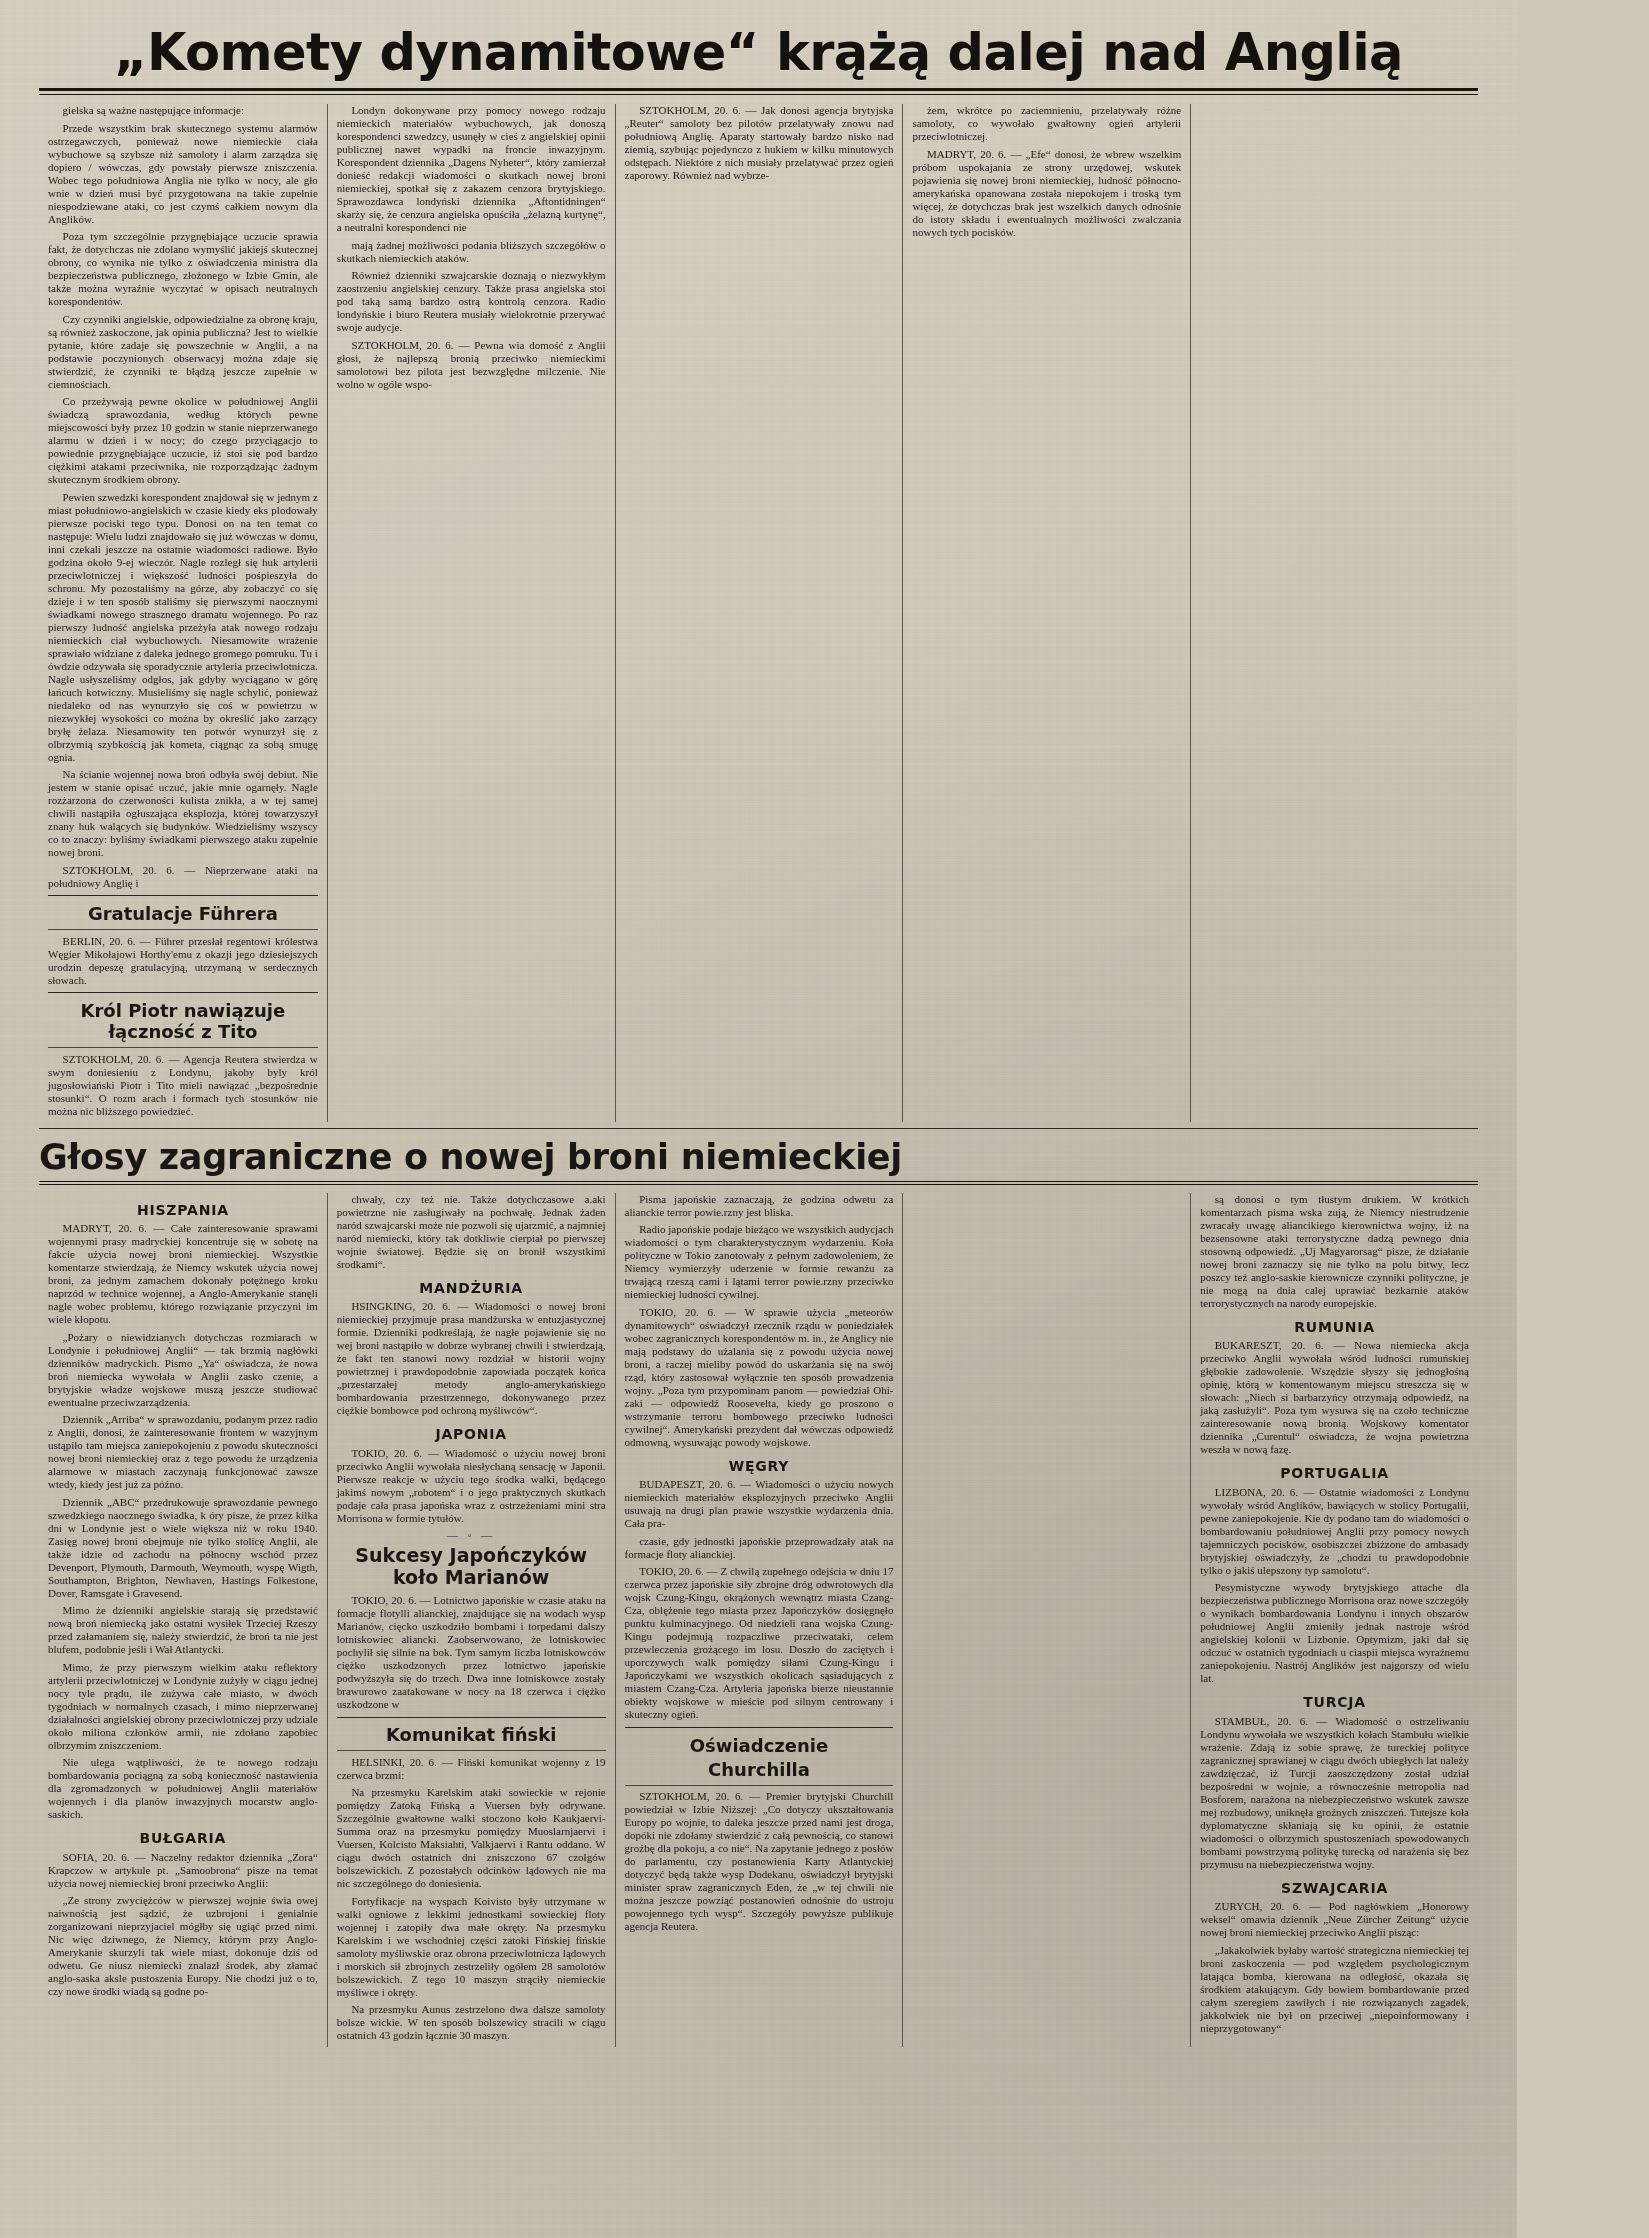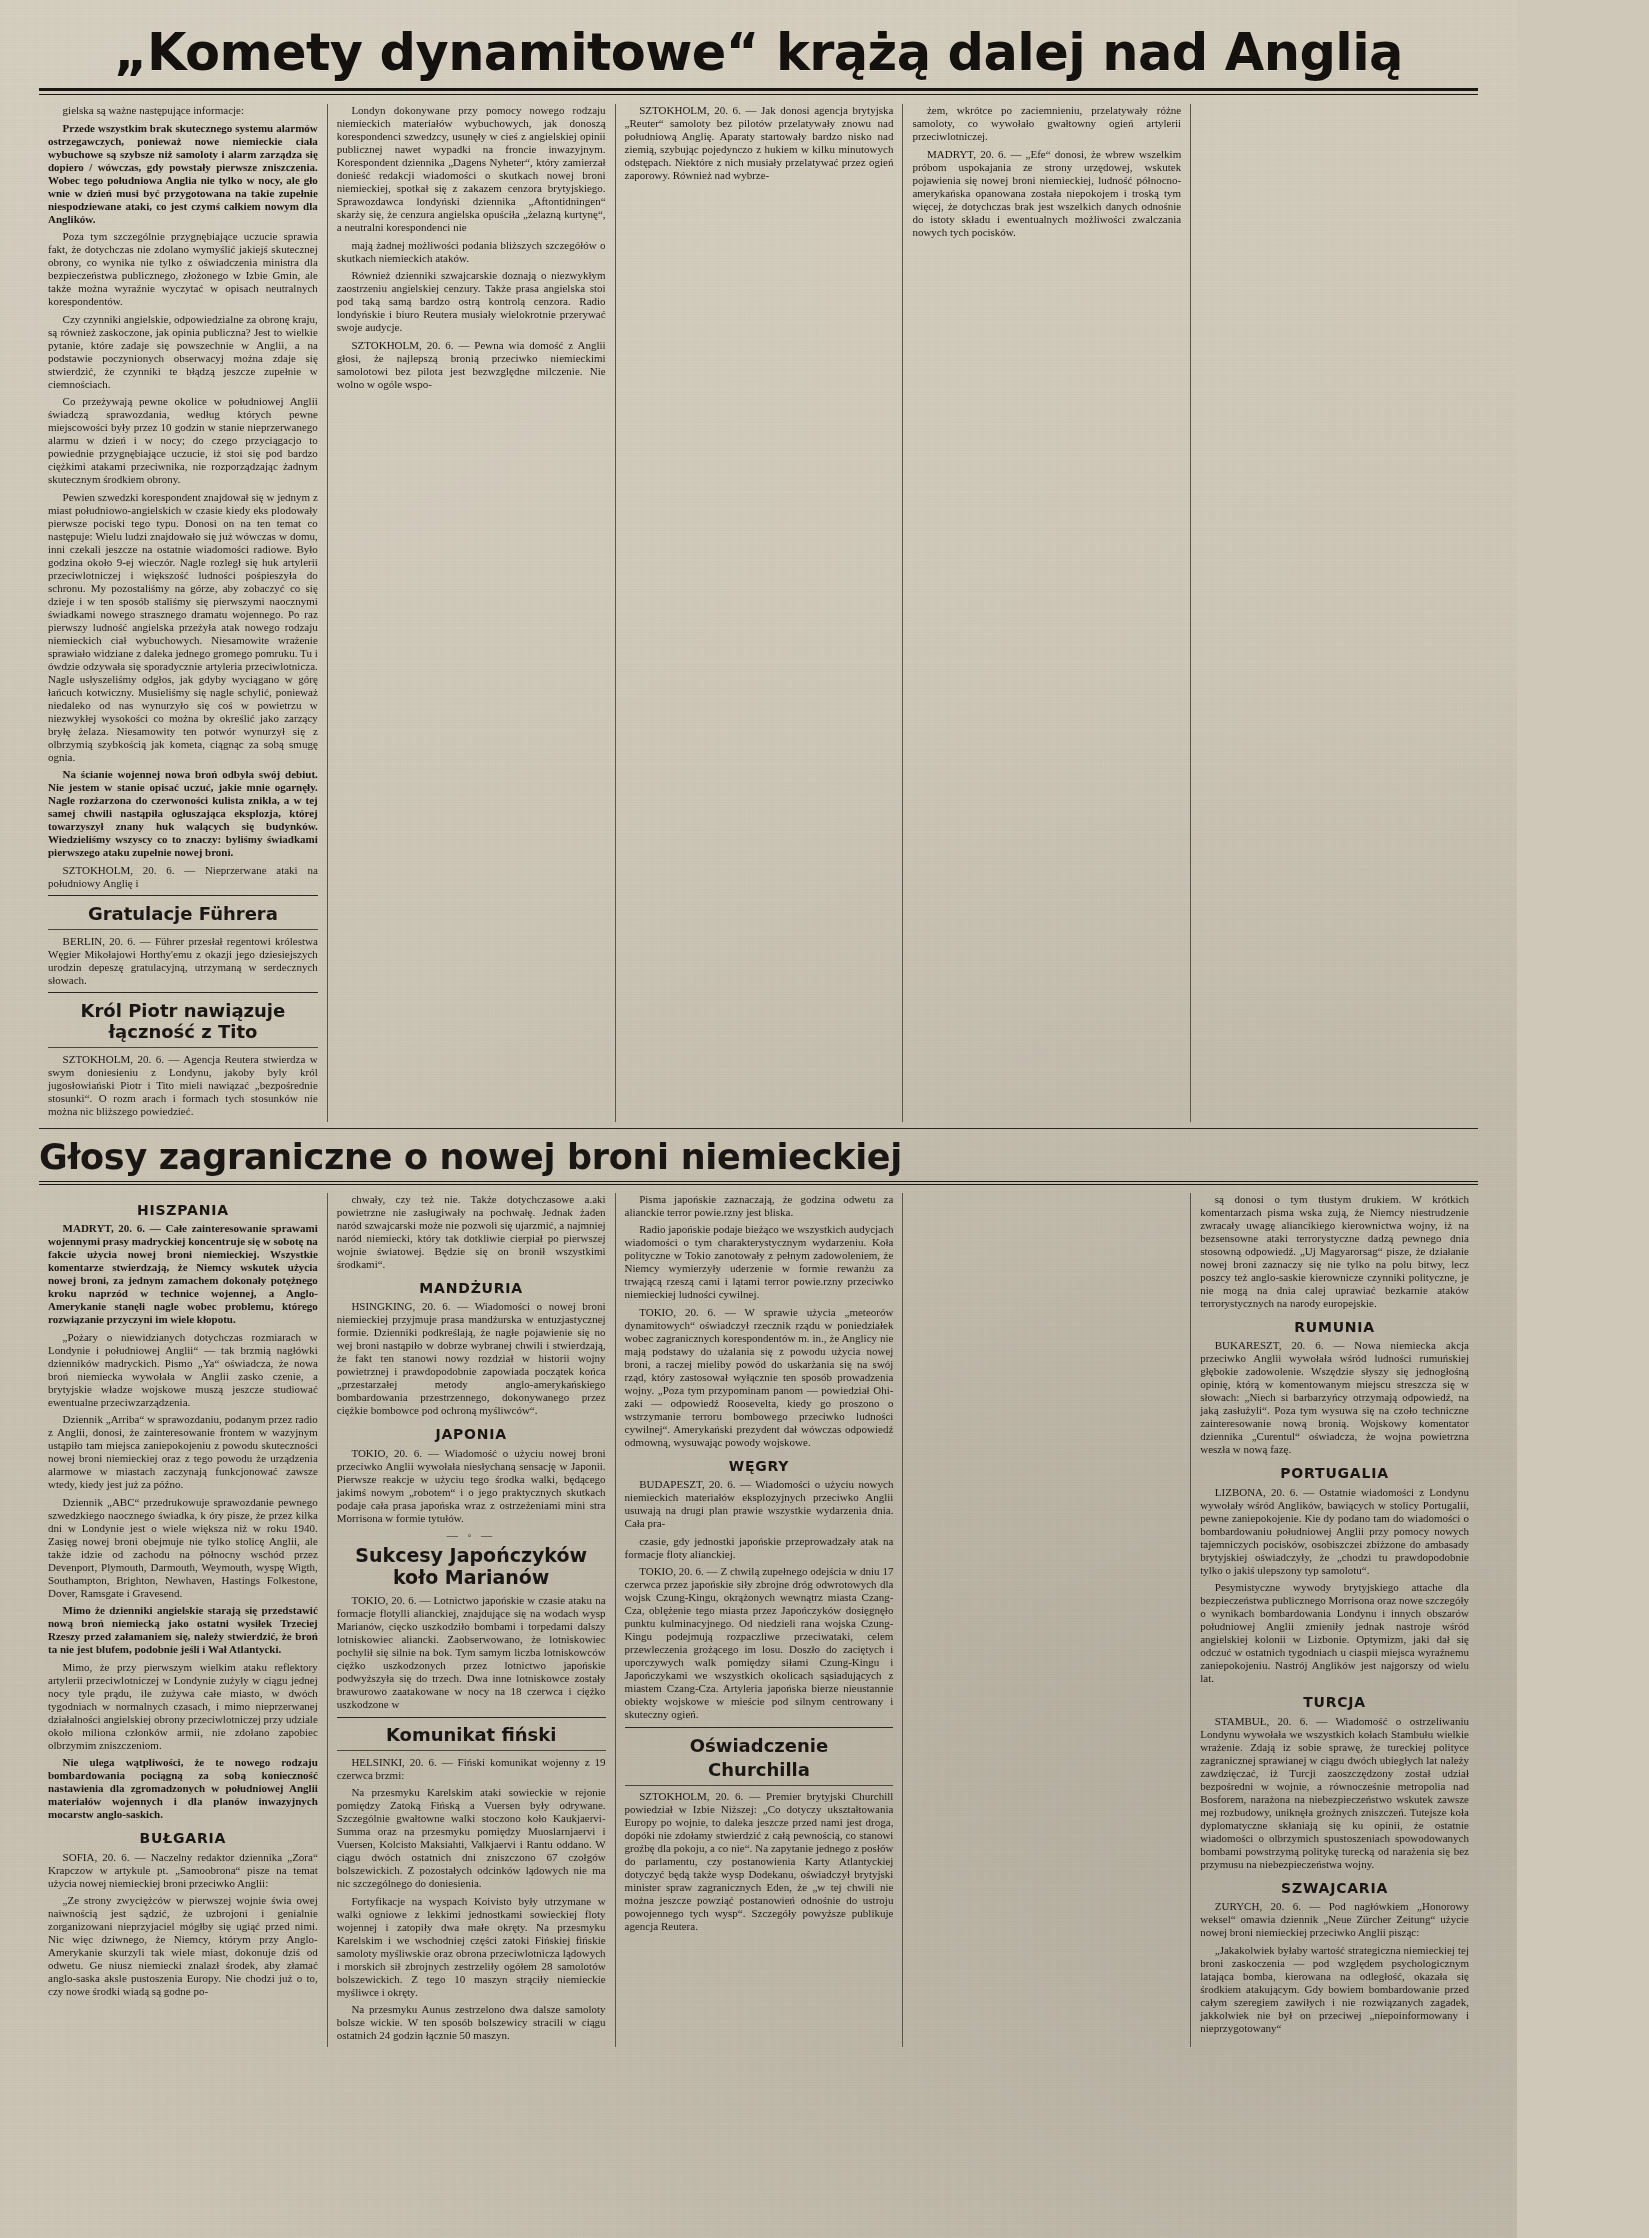--- a/index.html
+++ b/index.html
@@ -40,21 +40,21 @@
     color:#14110e;
     text-shadow:0 0.6px 0 rgba(255,255,255,.25);
   }
   .rule-heavy{border-top:3.4px solid #1a1713;border-bottom:1.1px solid #1a1713;height:2.8px;margin:0 0 9px 0;}
   .rule-thin{border-top:1.1px solid #2a2520;margin:5.6px 0;}
   .rule-hair{border-top:0.6px solid #4a443c;margin:4.5px 0;}
 
   
   p{margin:0 0 4.5px 0;text-align:justify;text-indent:14.6px;
     font-size:11px;line-height:13px;hyphens:auto;}
-  .bold{font-weight:bold;}
+  .bold{font-weight:normal;}
   h2.sec{
     font-family:"DejaVu Sans", sans-serif;
     font-weight:bold;text-align:center;
     font-size:32px;line-height:1.1;margin:4.5px 0 3.4px 0;letter-spacing:-0.3px;
   }
   h3.sub{
     font-family:"DejaVu Sans", sans-serif;
     font-weight:bold;text-align:center;
     font-size:19px;line-height:1.15;margin:2.2px 0 5.6px 0;
   }
@@ -168,21 +168,21 @@
 
       <h3 class="sub">Sukcesy Japończyków koło Marianów</h3>
       <p>TOKIO, 20. 6. — Lotnictwo japońskie w czasie ataku na formacje flotylli alianckiej, znajdujące się na wodach wysp Marianów, cięcko uszkodziło bombami i torpedami dalszy lotniskowiec aliancki. Zaobserwowano, że lotniskowiec pochylił się silnie na bok. Tym samym liczba lotniskowców ciężko uszkodzonych przez lotnictwo japońskie podwyższyła się do trzech. Dwa inne lotniskowce zostały brawurowo zaatakowane w nocy na 18 czerwca i ciężko uszkodzone w</p>
 
       <div class="rule-thin"></div>
       <h4 class="boxhead">Komunikat fiński</h4>
       <div class="rule-hair"></div>
       <p>HELSINKI, 20. 6. — Fiński komunikat wojenny z 19 czerwca brzmi:</p>
       <p>Na przesmyku Karelskim ataki sowieckie w rejonie pomiędzy Zatoką Fińską a Vuersen były odrywane. Szczególnie gwałtowne walki stoczono koło Kaukjaervi-Summa oraz na przesmyku pomiędzy Muoslarnjaervi i Vuersen, Kolcisto Maksiahti, Valkjaervi i Rantu oddano. W ciągu dwóch ostatnich dni zniszczono 67 czołgów bolszewickich. Z pozostałych odcinków lądowych nie ma nic szczególnego do doniesienia.</p>
       <p>Fortyfikacje na wyspach Koivisto były utrzymane w walki ogniowe z lekkimi jednostkami sowieckiej floty wojennej i zatopiły dwa małe okręty. Na przesmyku Karelskim i we wschodniej części zatoki Fińskiej fińskie samoloty myśliwskie oraz obrona przeciwlotnicza lądowych i morskich sił zbrojnych zestrzeliły ogółem 28 samolotów bolszewickich. Z tego 10 maszyn strąciły niemieckie myśliwce i okręty.</p>
-      <p>Na przesmyku Aunus zestrzelono dwa dalsze samoloty bolsze wickie. W ten sposób bolszewicy stracili w ciągu ostatnich 24 godzin łącznie 50 maszyn.</p>
+      <p>Na przesmyku Aunus zestrzelono dwa dalsze samoloty bolsze wickie. W ten sposób bolszewicy stracili w ciągu ostatnich 43 godzin łącznie 30 maszyn.</p>
     </div>
 
     <div class="col c5 divider">
       <p>Pisma japońskie zaznaczają, że godzina odwetu za alianckie terror powie.rzny jest bliska.</p>
       <p>Radio japońskie podaje bieżąco we wszystkich audycjach wiadomości o tym charakterystycznym wydarzeniu. Koła polityczne w Tokio zanotowały z pełnym zadowoleniem, że Niemcy wymierzyły uderzenie w formie rewanżu za trwającą rzeszą cami i lątami terror powie.rzny przeciwko niemieckiej ludności cywilnej.</p>
       <p>TOKIO, 20. 6. — W sprawie użycia „meteorów dynamitowych“ oświadczył rzecznik rządu w poniedziałek wobec zagranicznych korespondentów m. in., że Anglicy nie mają podstawy do użalania się z powodu użycia nowej broni, a raczej mieliby powód do uskarżania się na swój rząd, który zastosował wyłącznie ten sposób prowadzenia wojny. „Poza tym przypominam panom — powiedział Ohi-zaki — odpowiedź Roosevelta, kiedy go proszono o wstrzymanie terroru bombowego przeciwko ludności cywilnej“. Amerykański prezydent dał wówczas odpowiedź odmowną, wysuwając powody wojskowe.</p>
 
       <h4 class="country">WĘGRY</h4>
       <p>BUDAPESZT, 20. 6. — Wiadomości o użyciu nowych niemieckich materiałów eksplozyjnych przeciwko Anglii usuwają na drugi plan prawie wszystkie wydarzenia dnia. Cała pra-</p>
 

